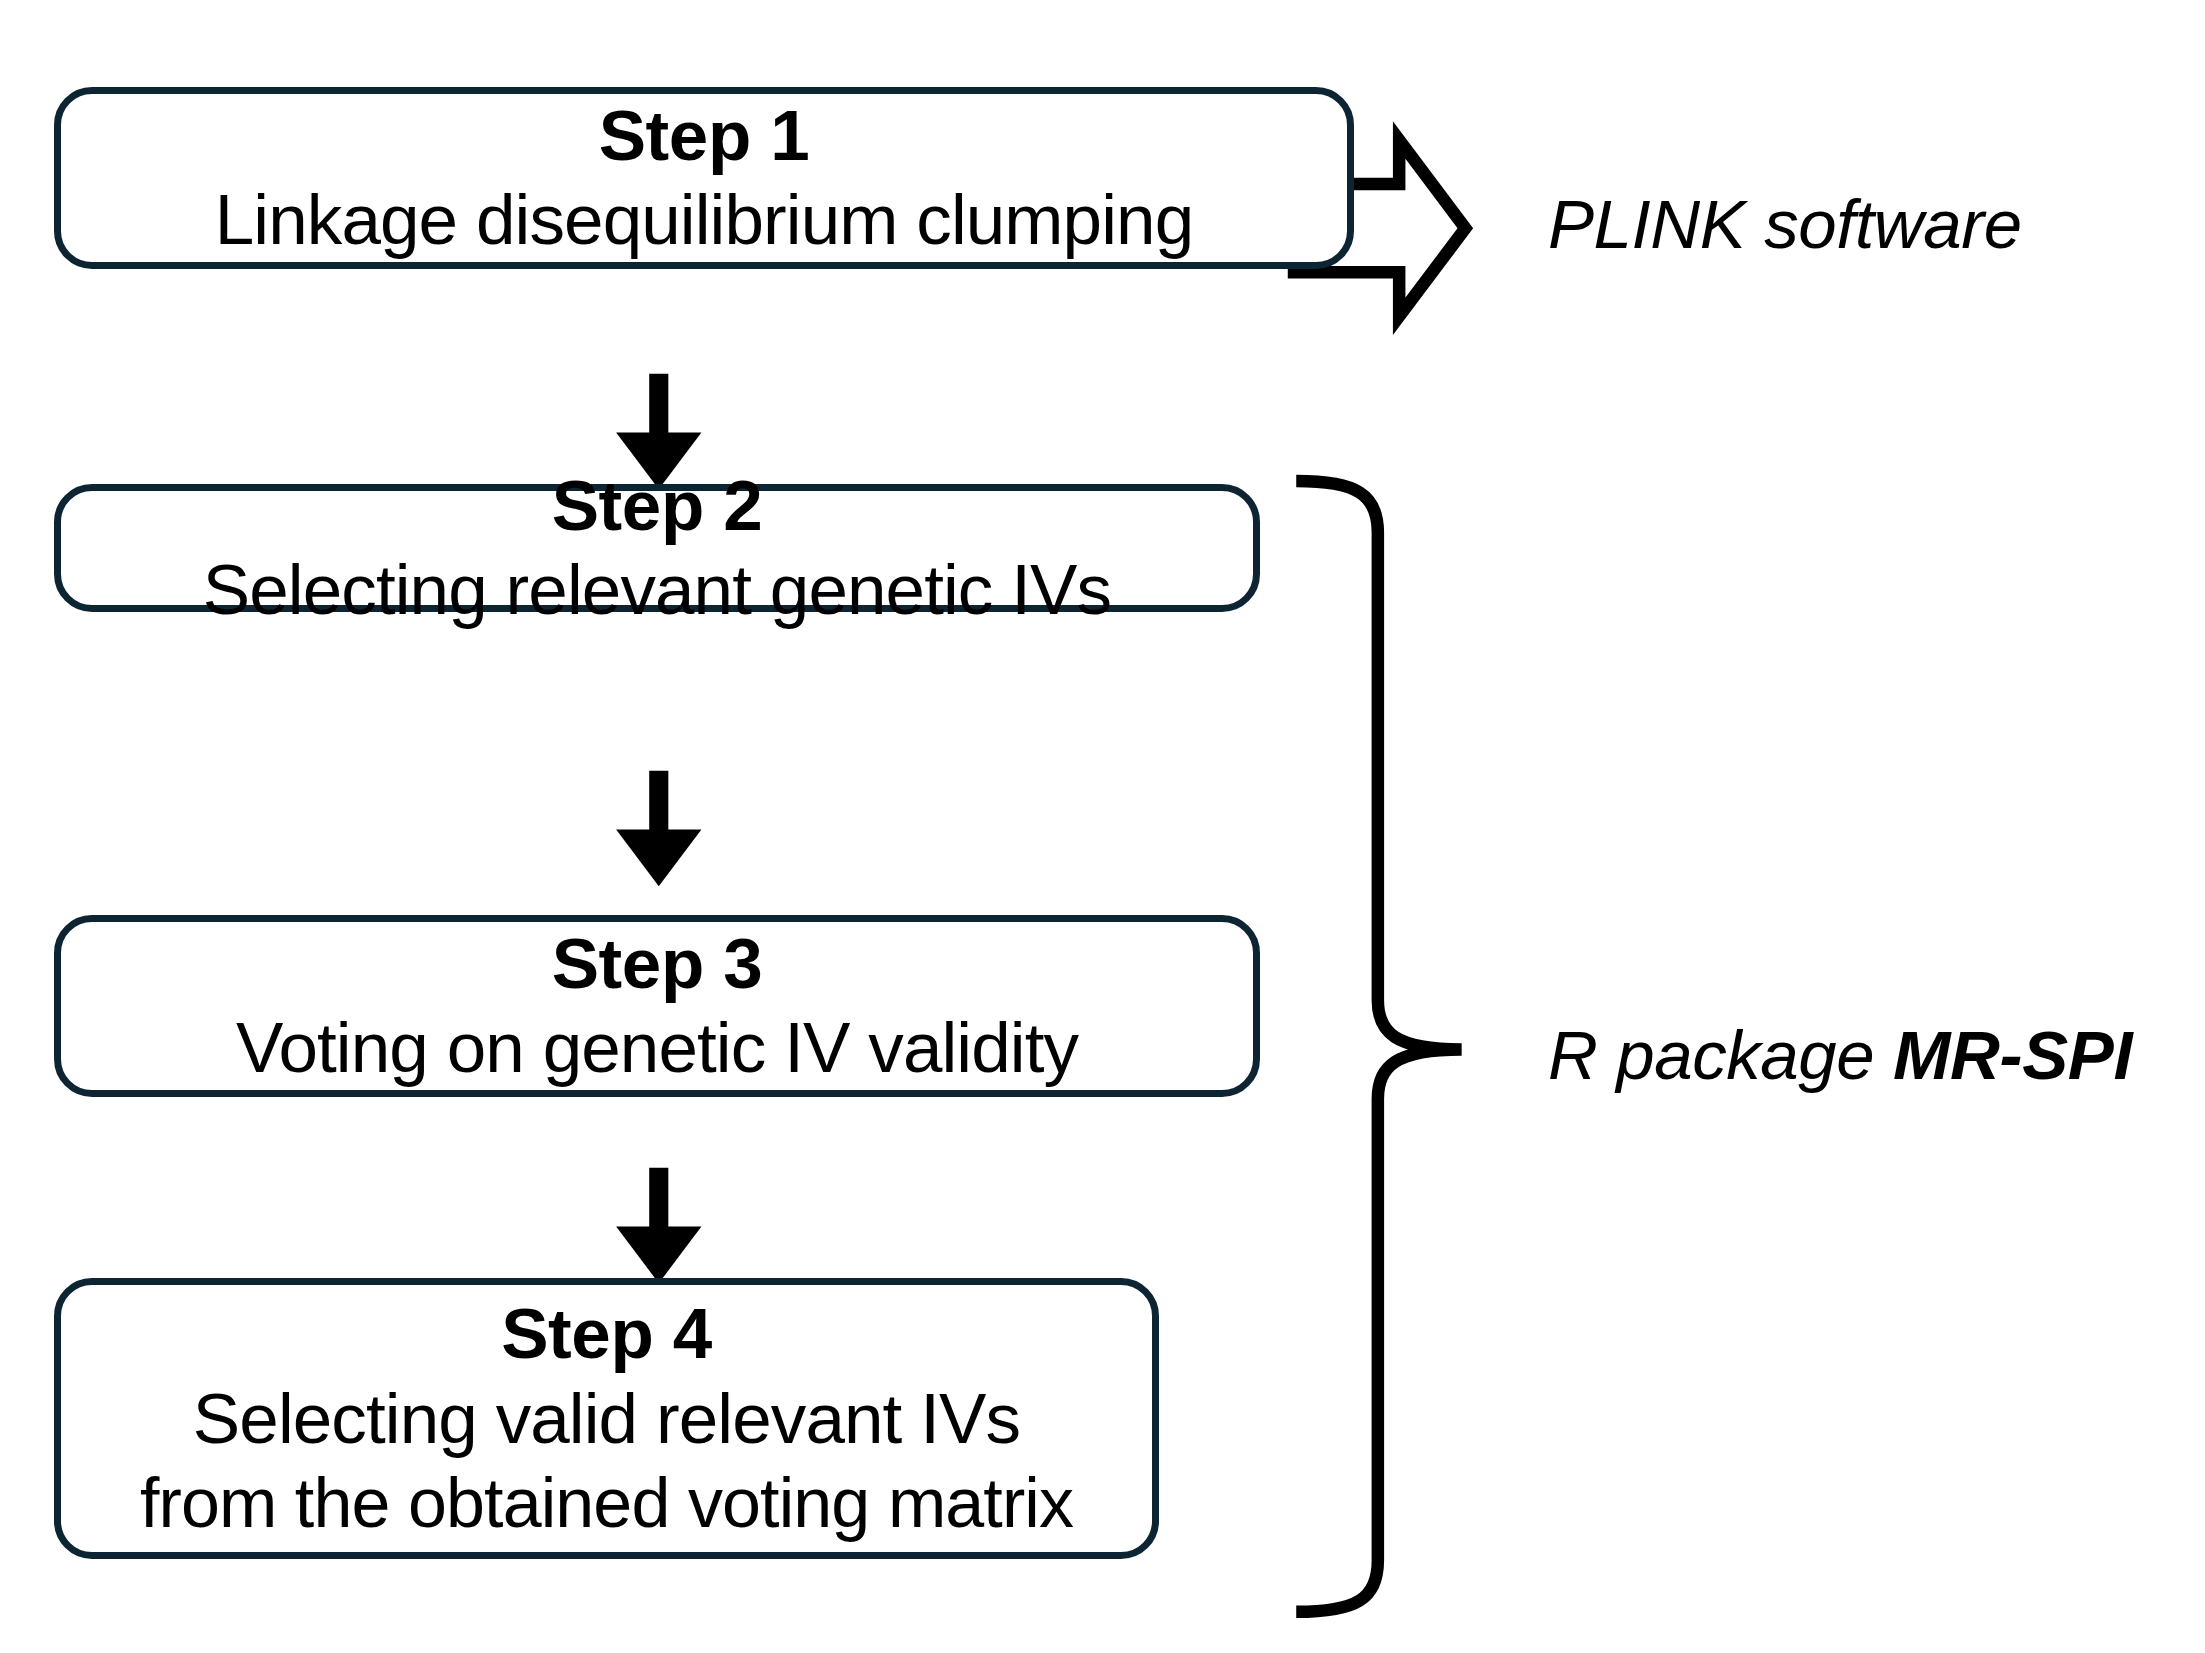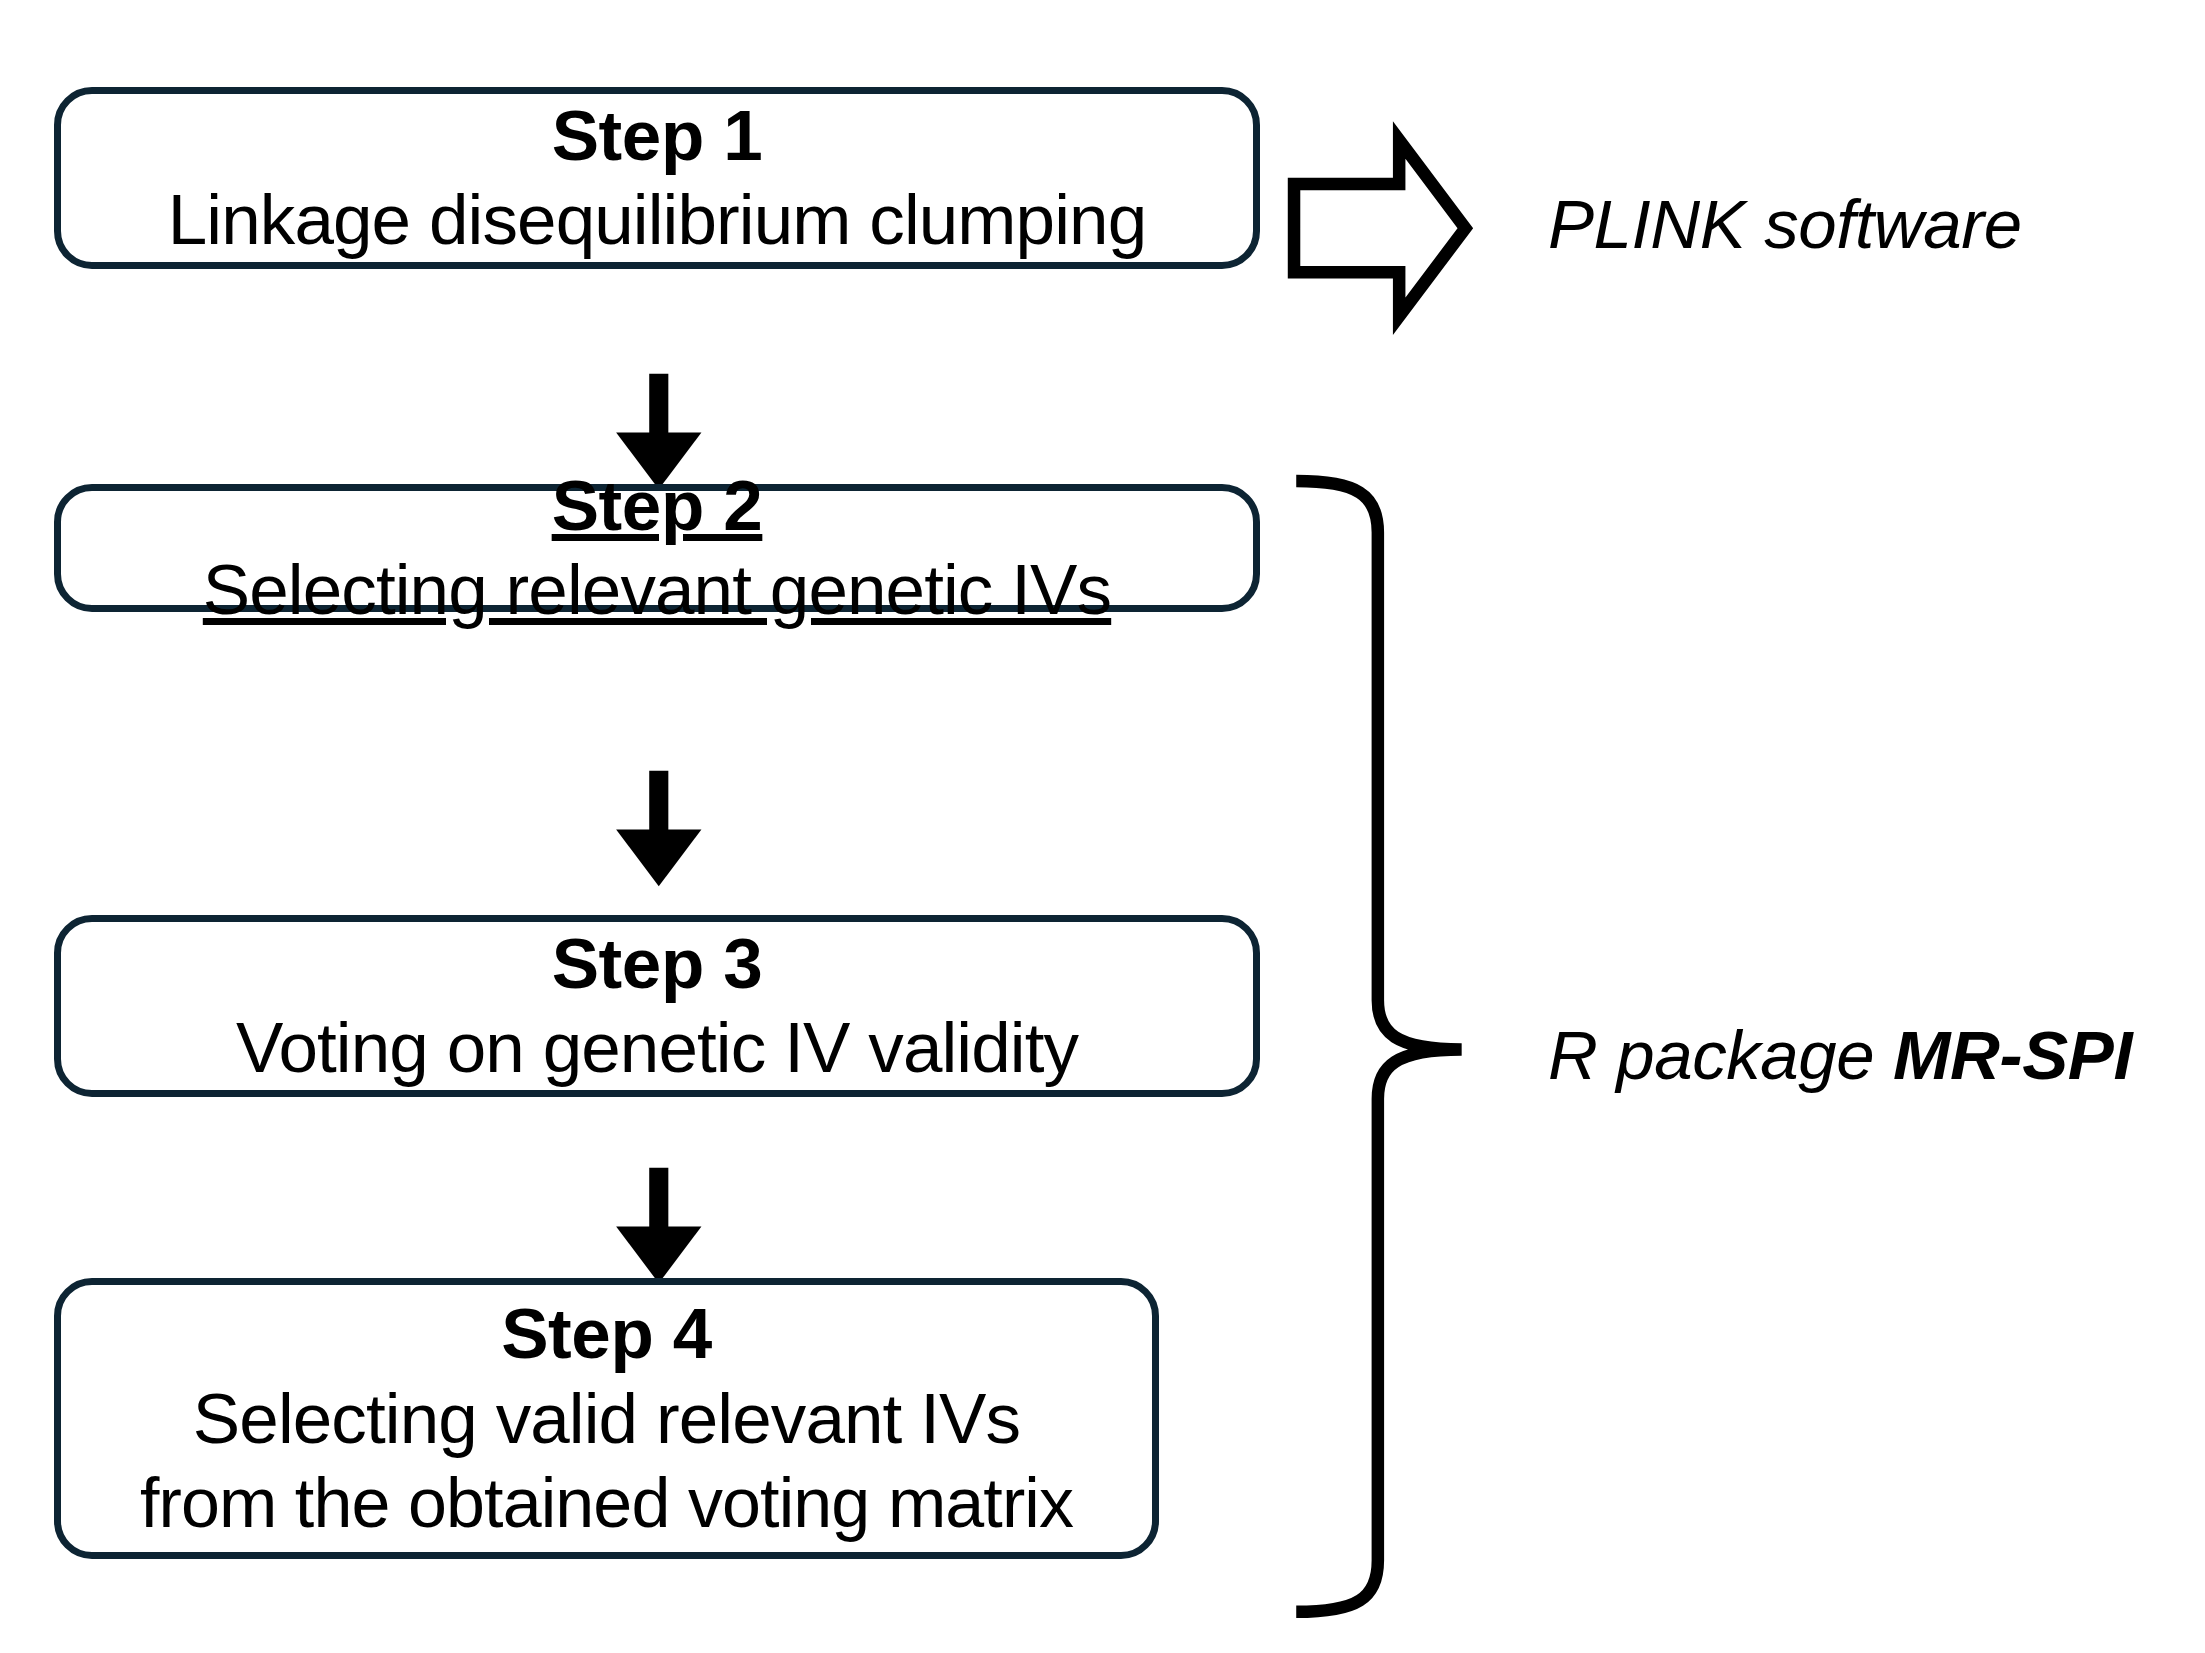--- a/index.html
+++ b/index.html
@@ -103,26 +103,26 @@
       <path d="M 1763,654
                C 1845,654 1874,672 1874,724
                L 1874,1360
                C 1874,1404 1898,1427 1988,1427
                C 1898,1427 1874,1450 1874,1494
                L 1874,2122
                C 1874,2174 1845,2192 1763,2192"></path>
     </g>
   </svg>
 
-  <div class="step-box" style="left:54px; top:87px; width:1206px; height:182px;text-align:right;">
+  <div class="step-box" style="left:54px; top:87px; width:1300px; height:182px;text-align:right;">
     <div class="step-title">Step 1</div>
     <div class="step-desc">Linkage disequilibrium clumping</div>
   </div>
 
-  <div class="step-box" style="left:54px; top:484px; width:1206px; height:128px;text-decoration:underline;">
+  <div class="step-box" style="left:54px; top:484px; width:1206px; height:128px;">
     <div class="step-title">Step 2</div>
     <div class="step-desc">Selecting relevant genetic IVs</div>
   </div>
 
   <div class="step-box" style="left:54px; top:881px; width:1206px; height:182px;margin-top:34px;">
     <div class="step-title">Step 3</div>
     <div class="step-desc">Voting on genetic IV validity</div>
   </div>
 
   <div class="step-box" style="left:54px; top:1278px; width:1105px; height:281px;">

